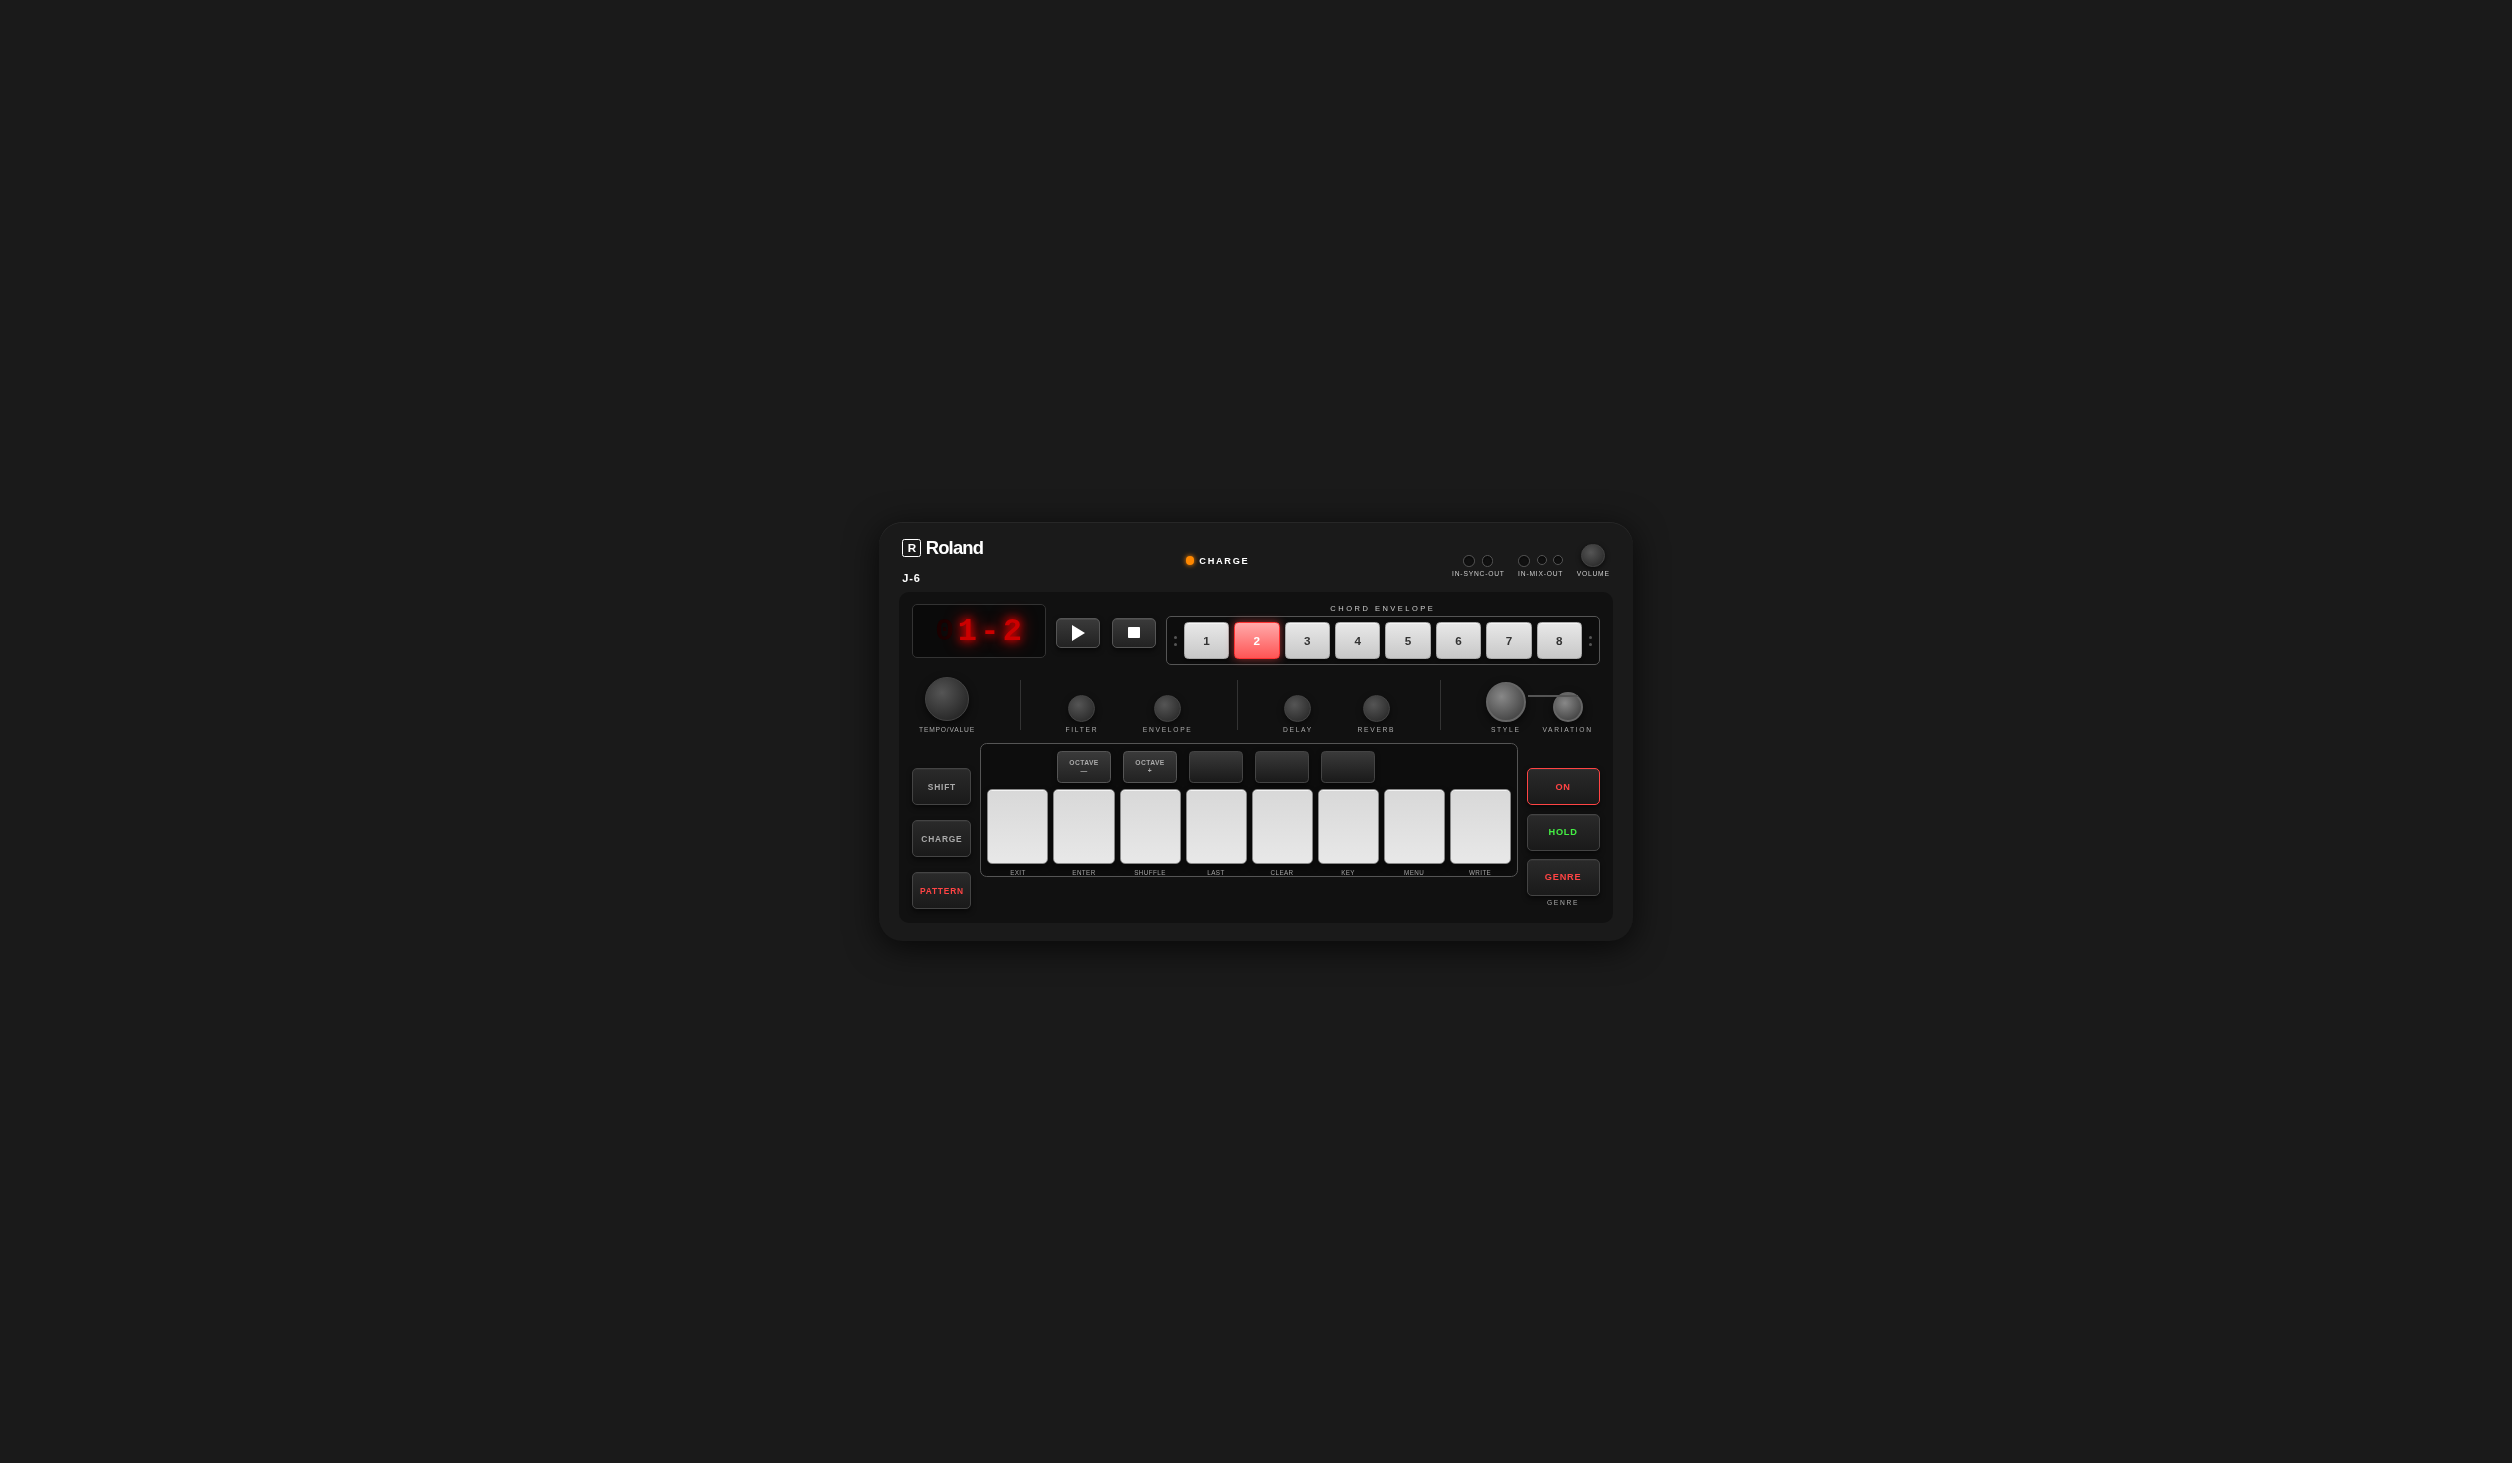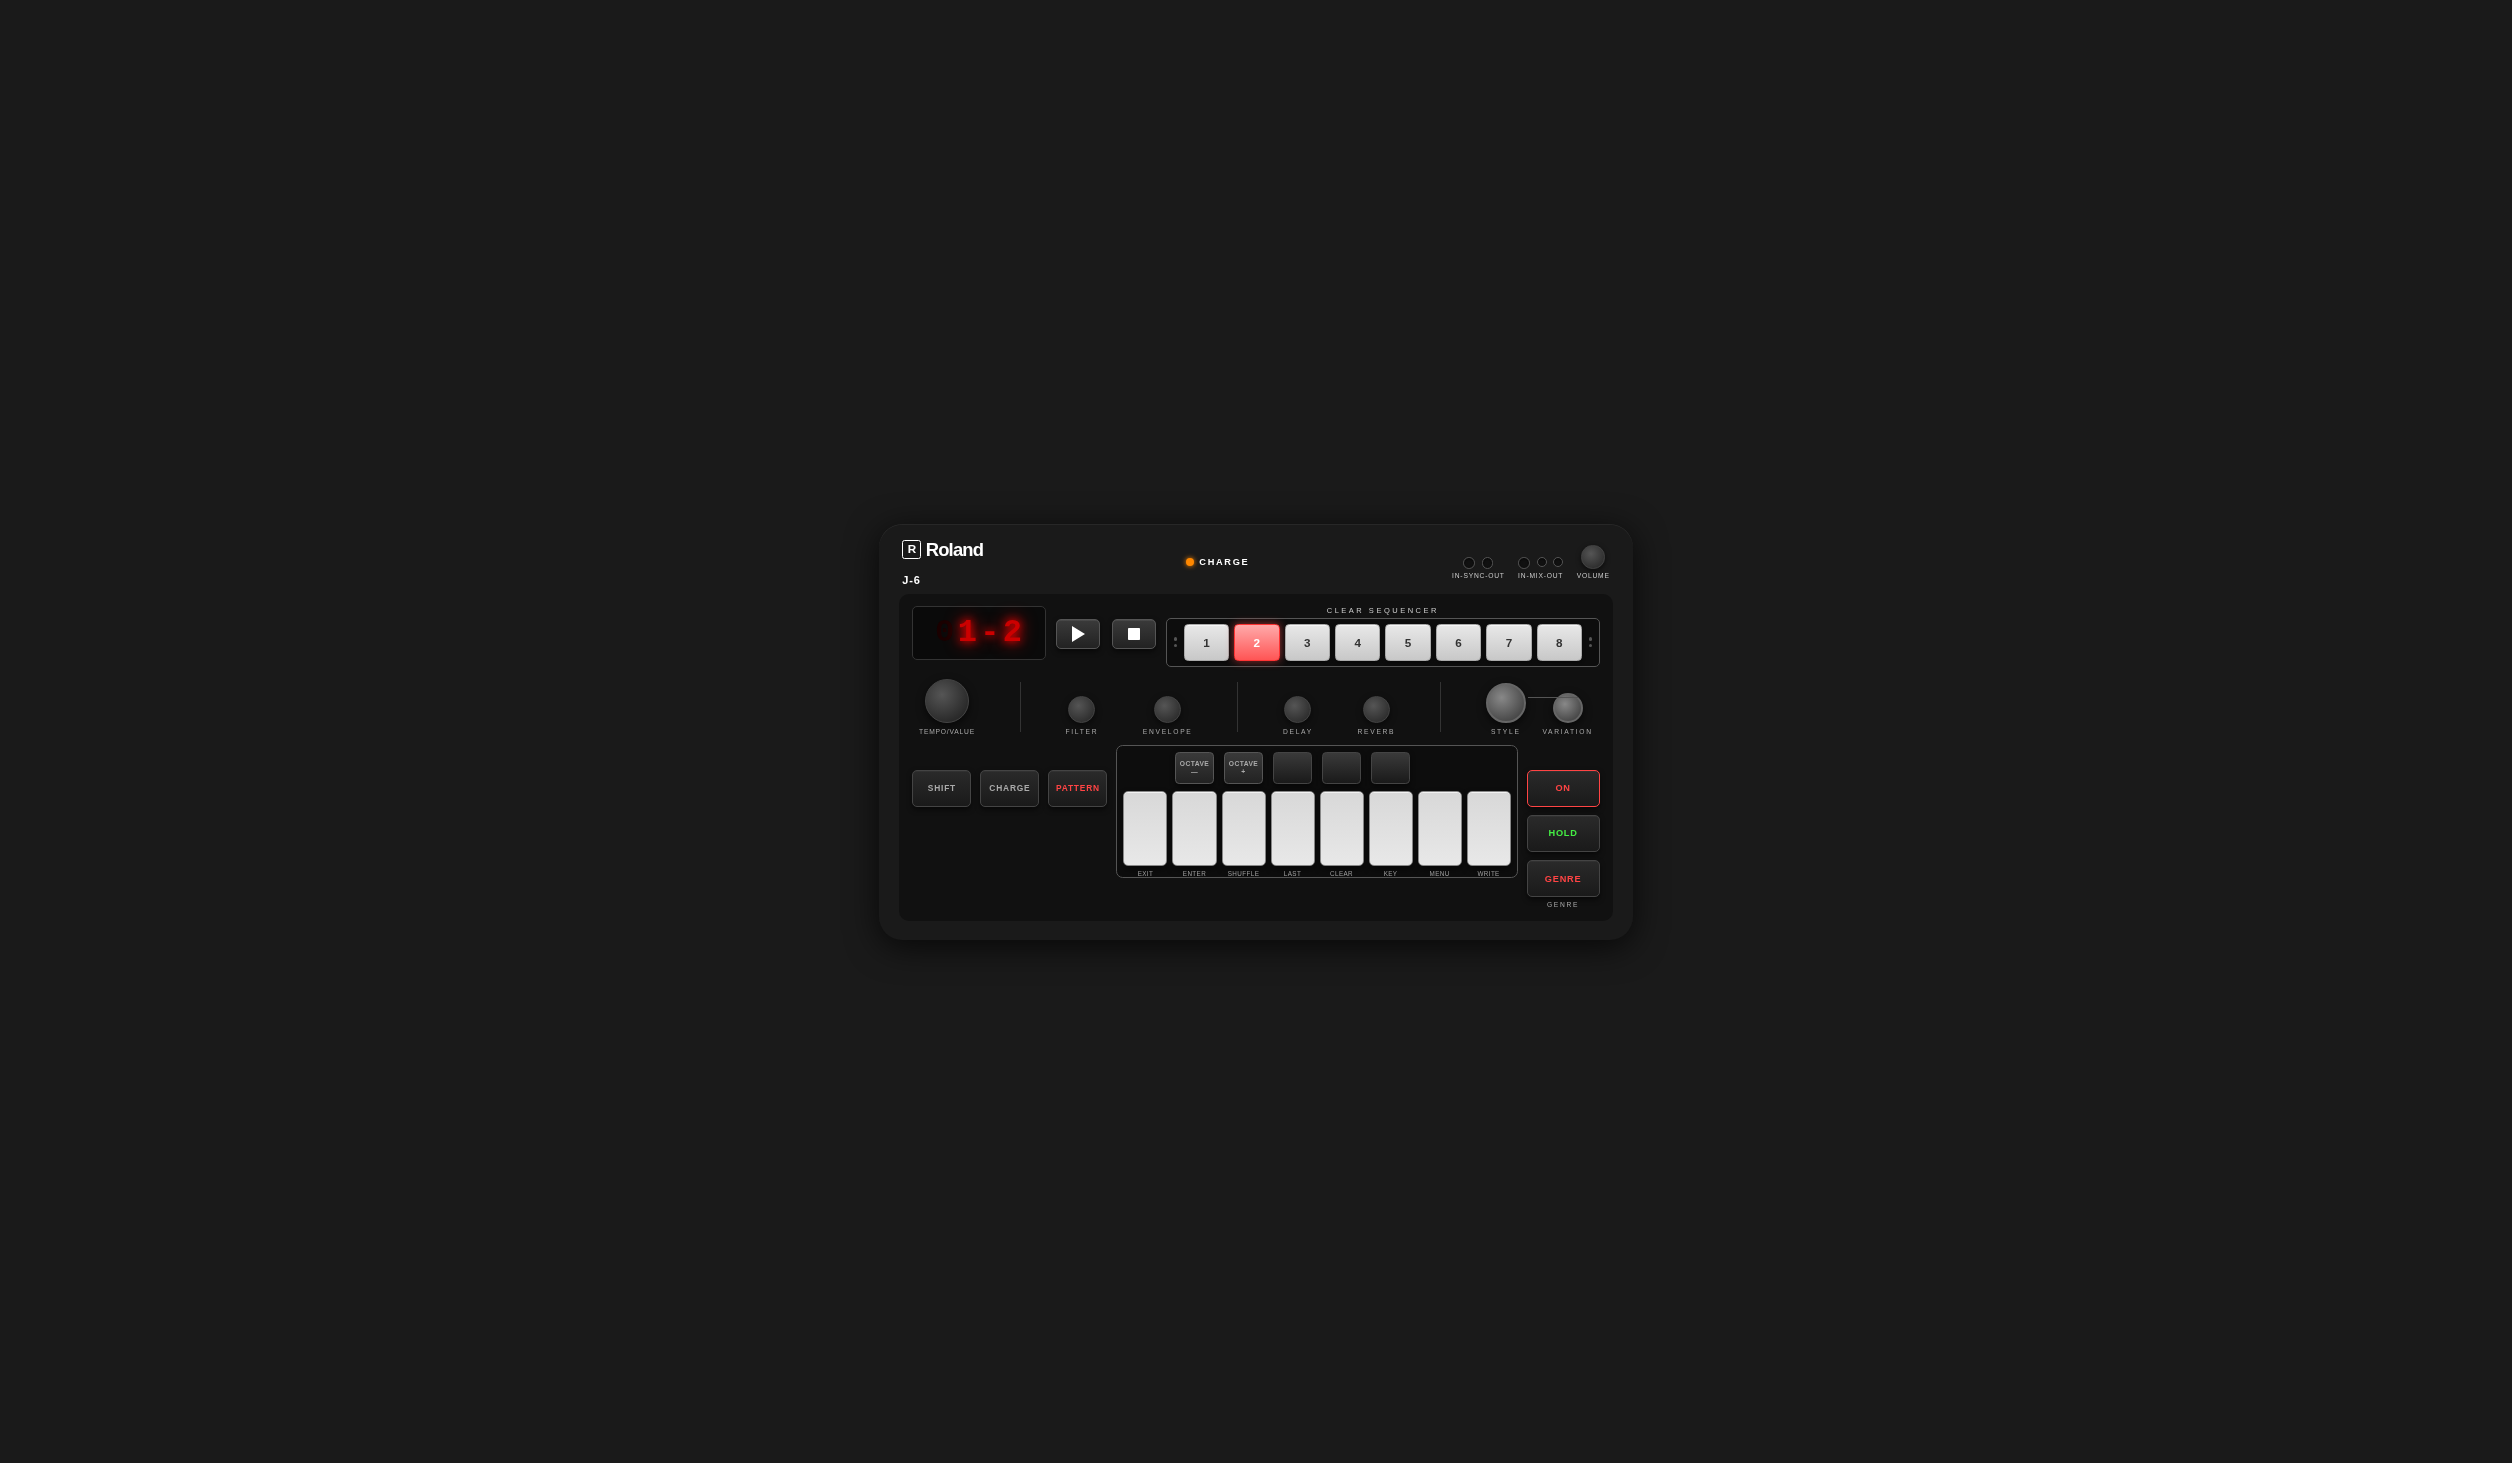--- a/index.html
+++ b/index.html
@@ -360,22 +360,22 @@
     
     .bottom-section {
       display: flex;
       gap: 8.4px;
       align-items: flex-start;
     }
 
     
     .left-buttons {
       display: flex;
-      flex-direction: row;
-      gap: 9px;
+      flex-direction: column;
+      gap: 15px;
       flex-shrink: 0;
       padding-top: 25px;
     }
     .side-btn {
       width: 59px;
       height: 37px;
       border: 1.3px solid #444;
       border-radius: 5px;
       background: linear-gradient(180deg, #2a2a2a, #1a1a1a);
       display: flex;
@@ -574,21 +574,21 @@
       <div class="transport-area">
         <div class="transport-btn">
           <div class="play-triangle"></div>
         </div>
         <div class="transport-btn">
           <div class="stop-square"></div>
         </div>
       </div>
 
       <div class="chord-sequencer">
-        <div class="chord-sequencer-label">CLEAR SEQUENCER</div>
+        <div class="chord-sequencer-label">CHORD ENVELOPE</div>
         <div class="sequencer-buttons">
           <div class="seq-dots">
             <div class="seq-dot"></div>
             <div class="seq-dot"></div>
           </div>
           <div class="seq-btn">1</div>
           <div class="seq-btn active">2</div>
           <div class="seq-btn">3</div>
           <div class="seq-btn">4</div>
           <div class="seq-btn">5</div>

